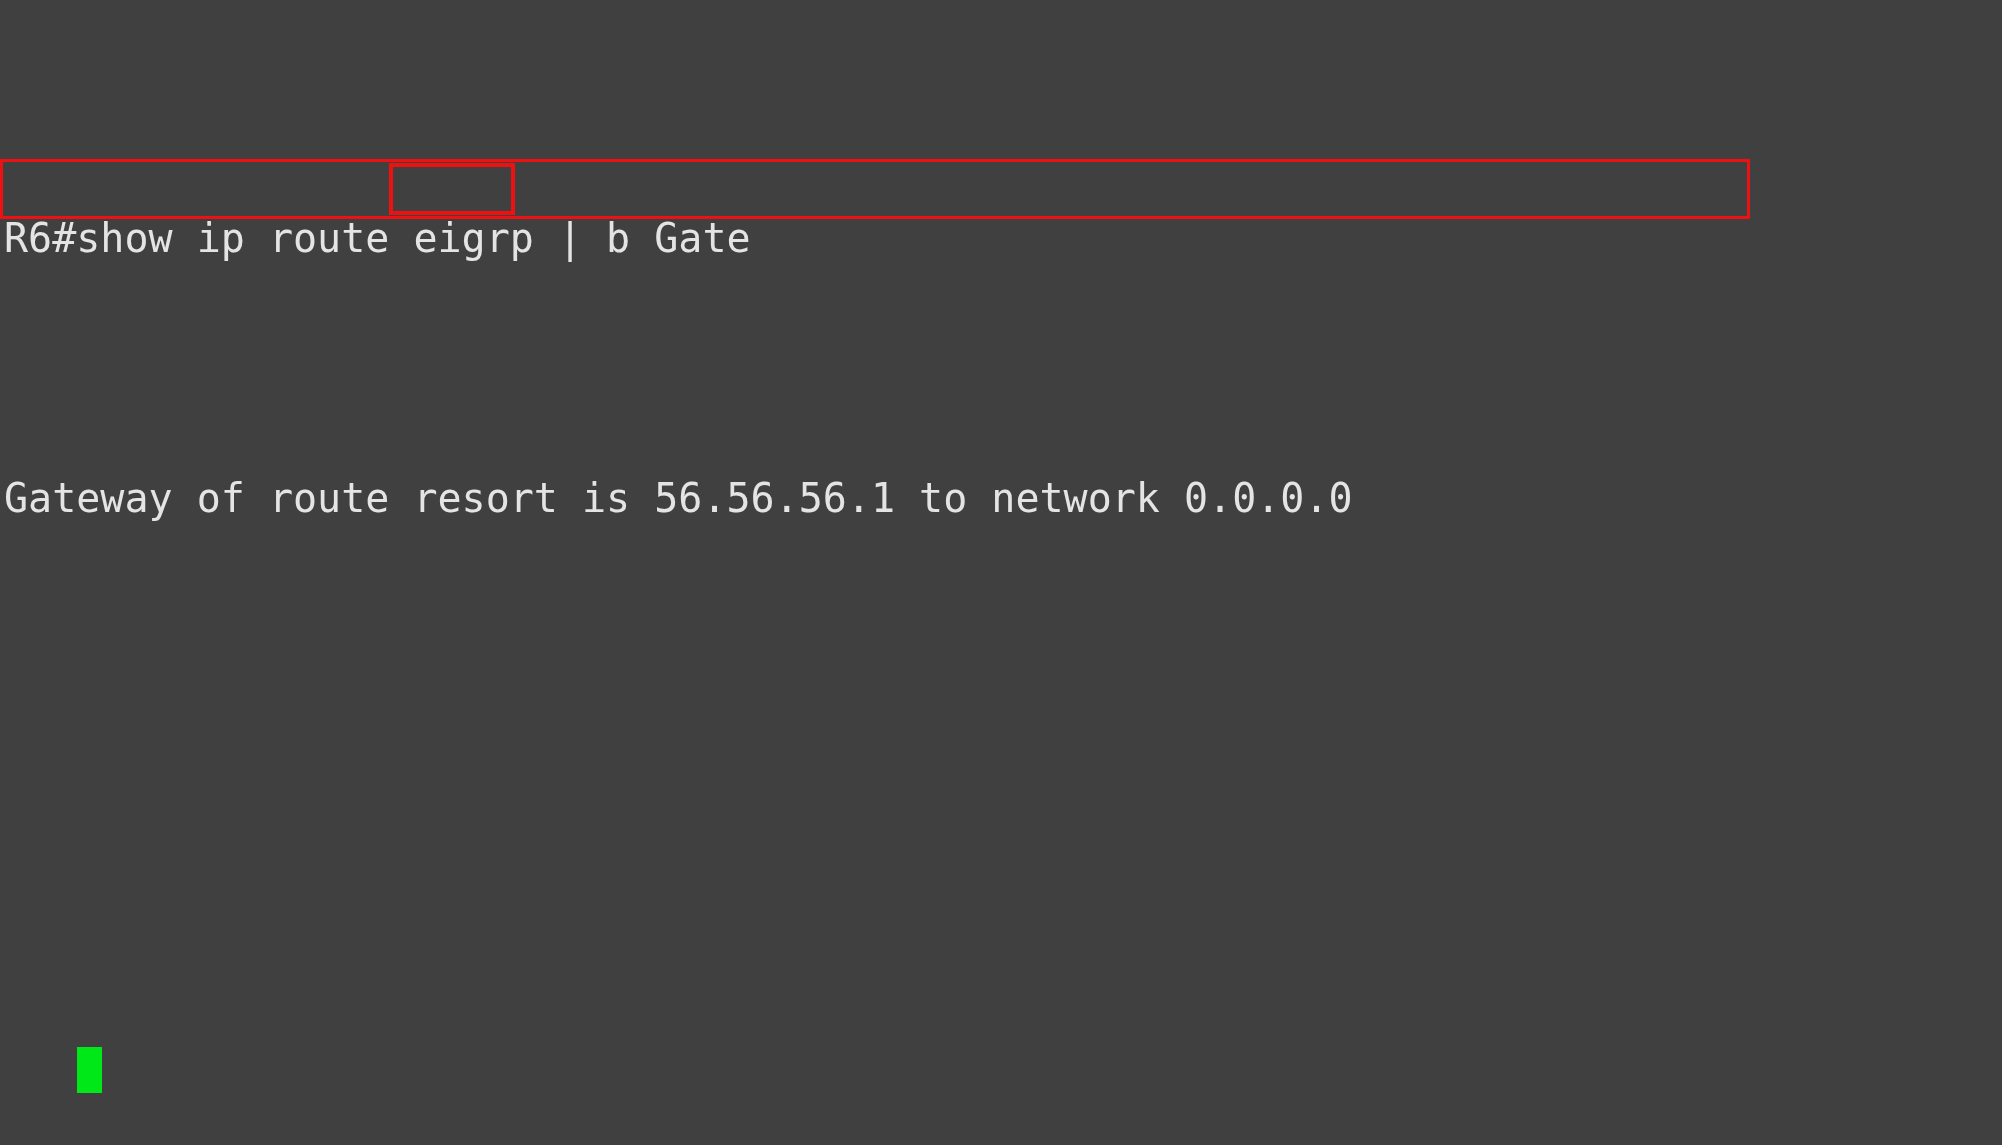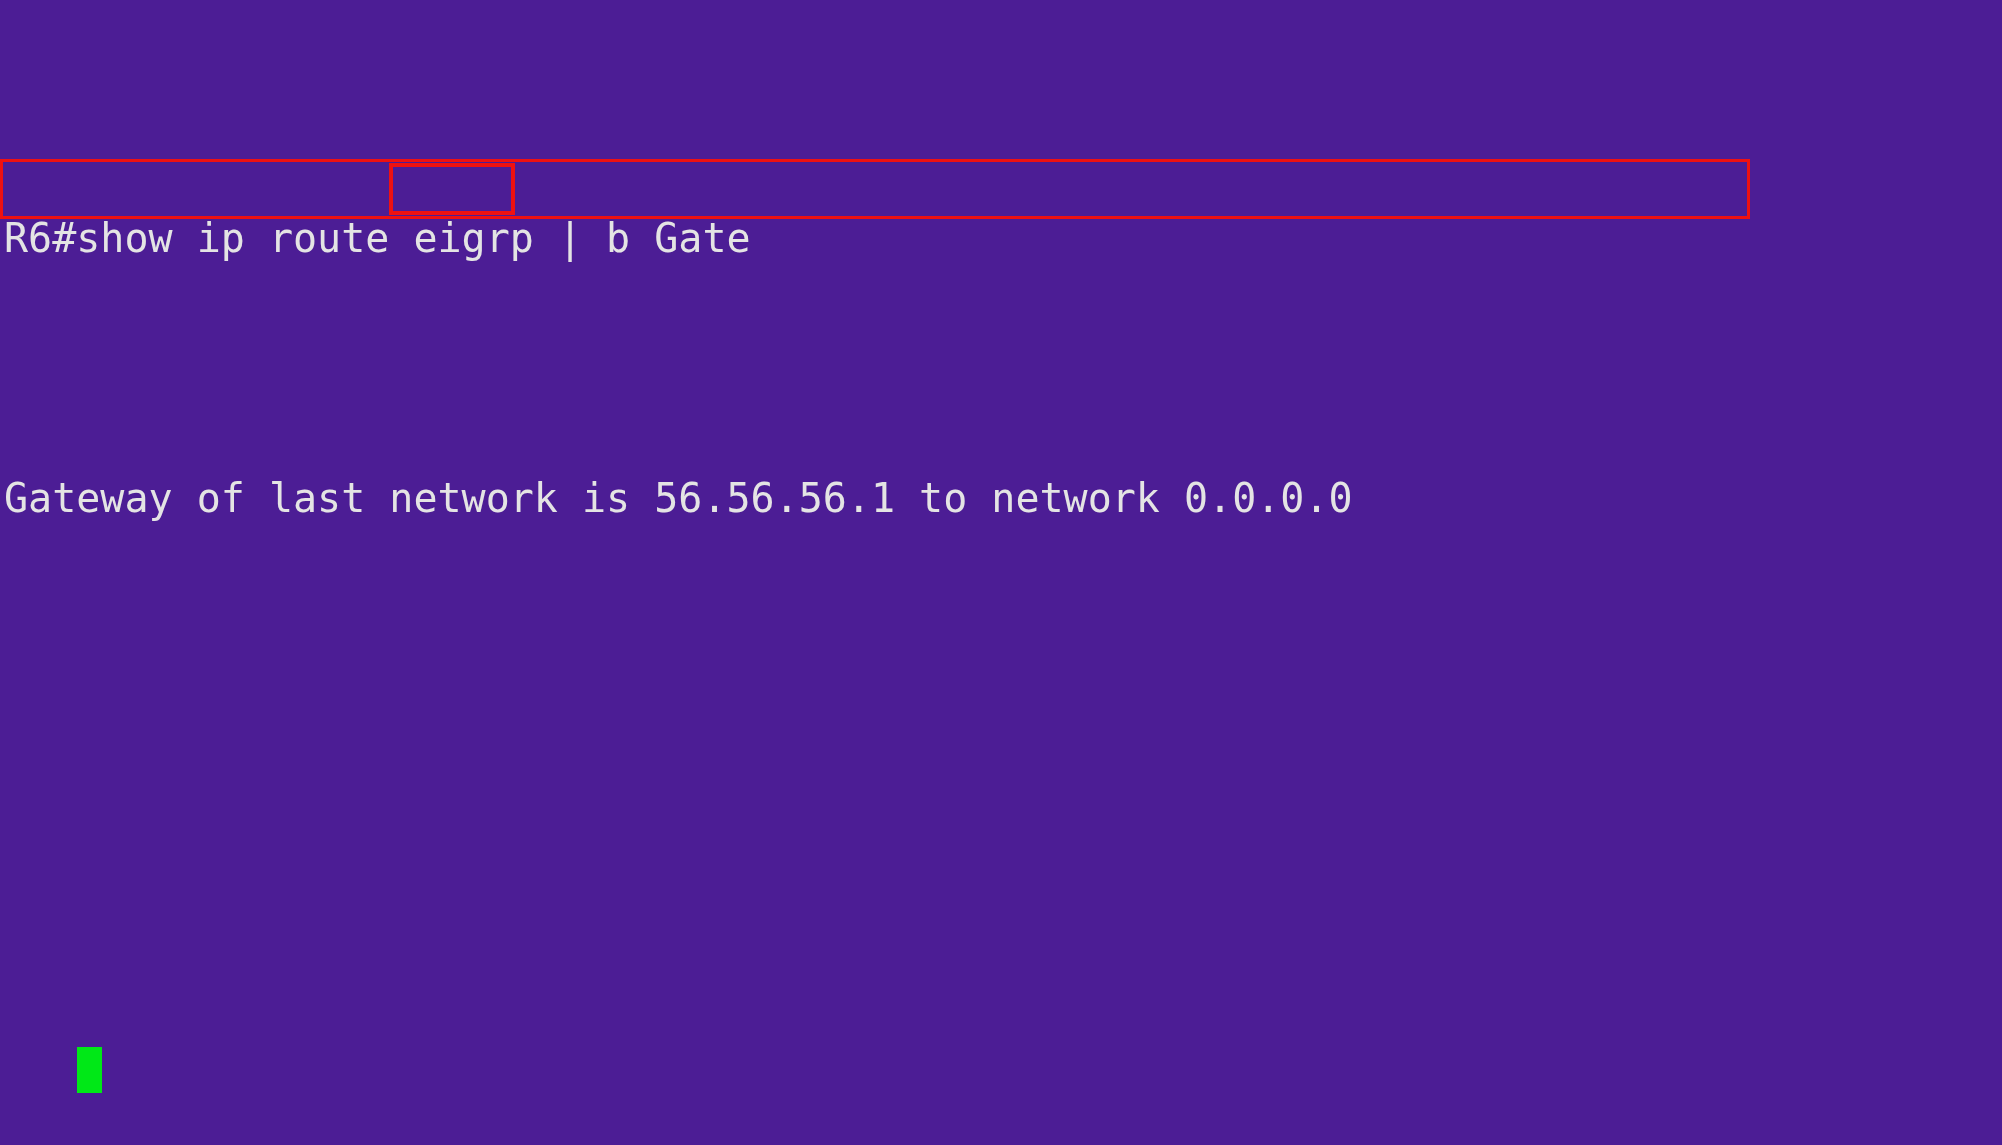--- a/index.html
+++ b/index.html
@@ -12,21 +12,21 @@
     width: 2002px;
     height: 1145px;
     overflow: hidden;
     font-family: "DejaVu Sans Mono", "Liberation Mono", monospace;
   }
 
   #terminal {
     position: relative;
     width: 2002px;
     height: 1145px;
-    background: #4c1d95;
+    background: #404040;
     color: #d8d8d8;
     font-family: "DejaVu Sans Mono", "Liberation Mono", monospace;
     font-size: 40px;
     line-height: 52px;
     letter-spacing: 0px;
     padding: 0;
     box-sizing: border-box;
   }
 
   .screen {
@@ -80,21 +80,21 @@
 <body>
 
 <div id="terminal">
 
   <div class="screen">
 
     
     <span class="line">R6#show ip route eigrp | b Gate</span>
 
     
-    <span class="line">Gateway of last network is 56.56.56.1 to network 0.0.0.0</span>
+    <span class="line">Gateway of route resort is 56.56.56.1 to network 0.0.0.0</span>
 
     
     <span class="line blank"></span>
 
     
 
     
     
 
     

